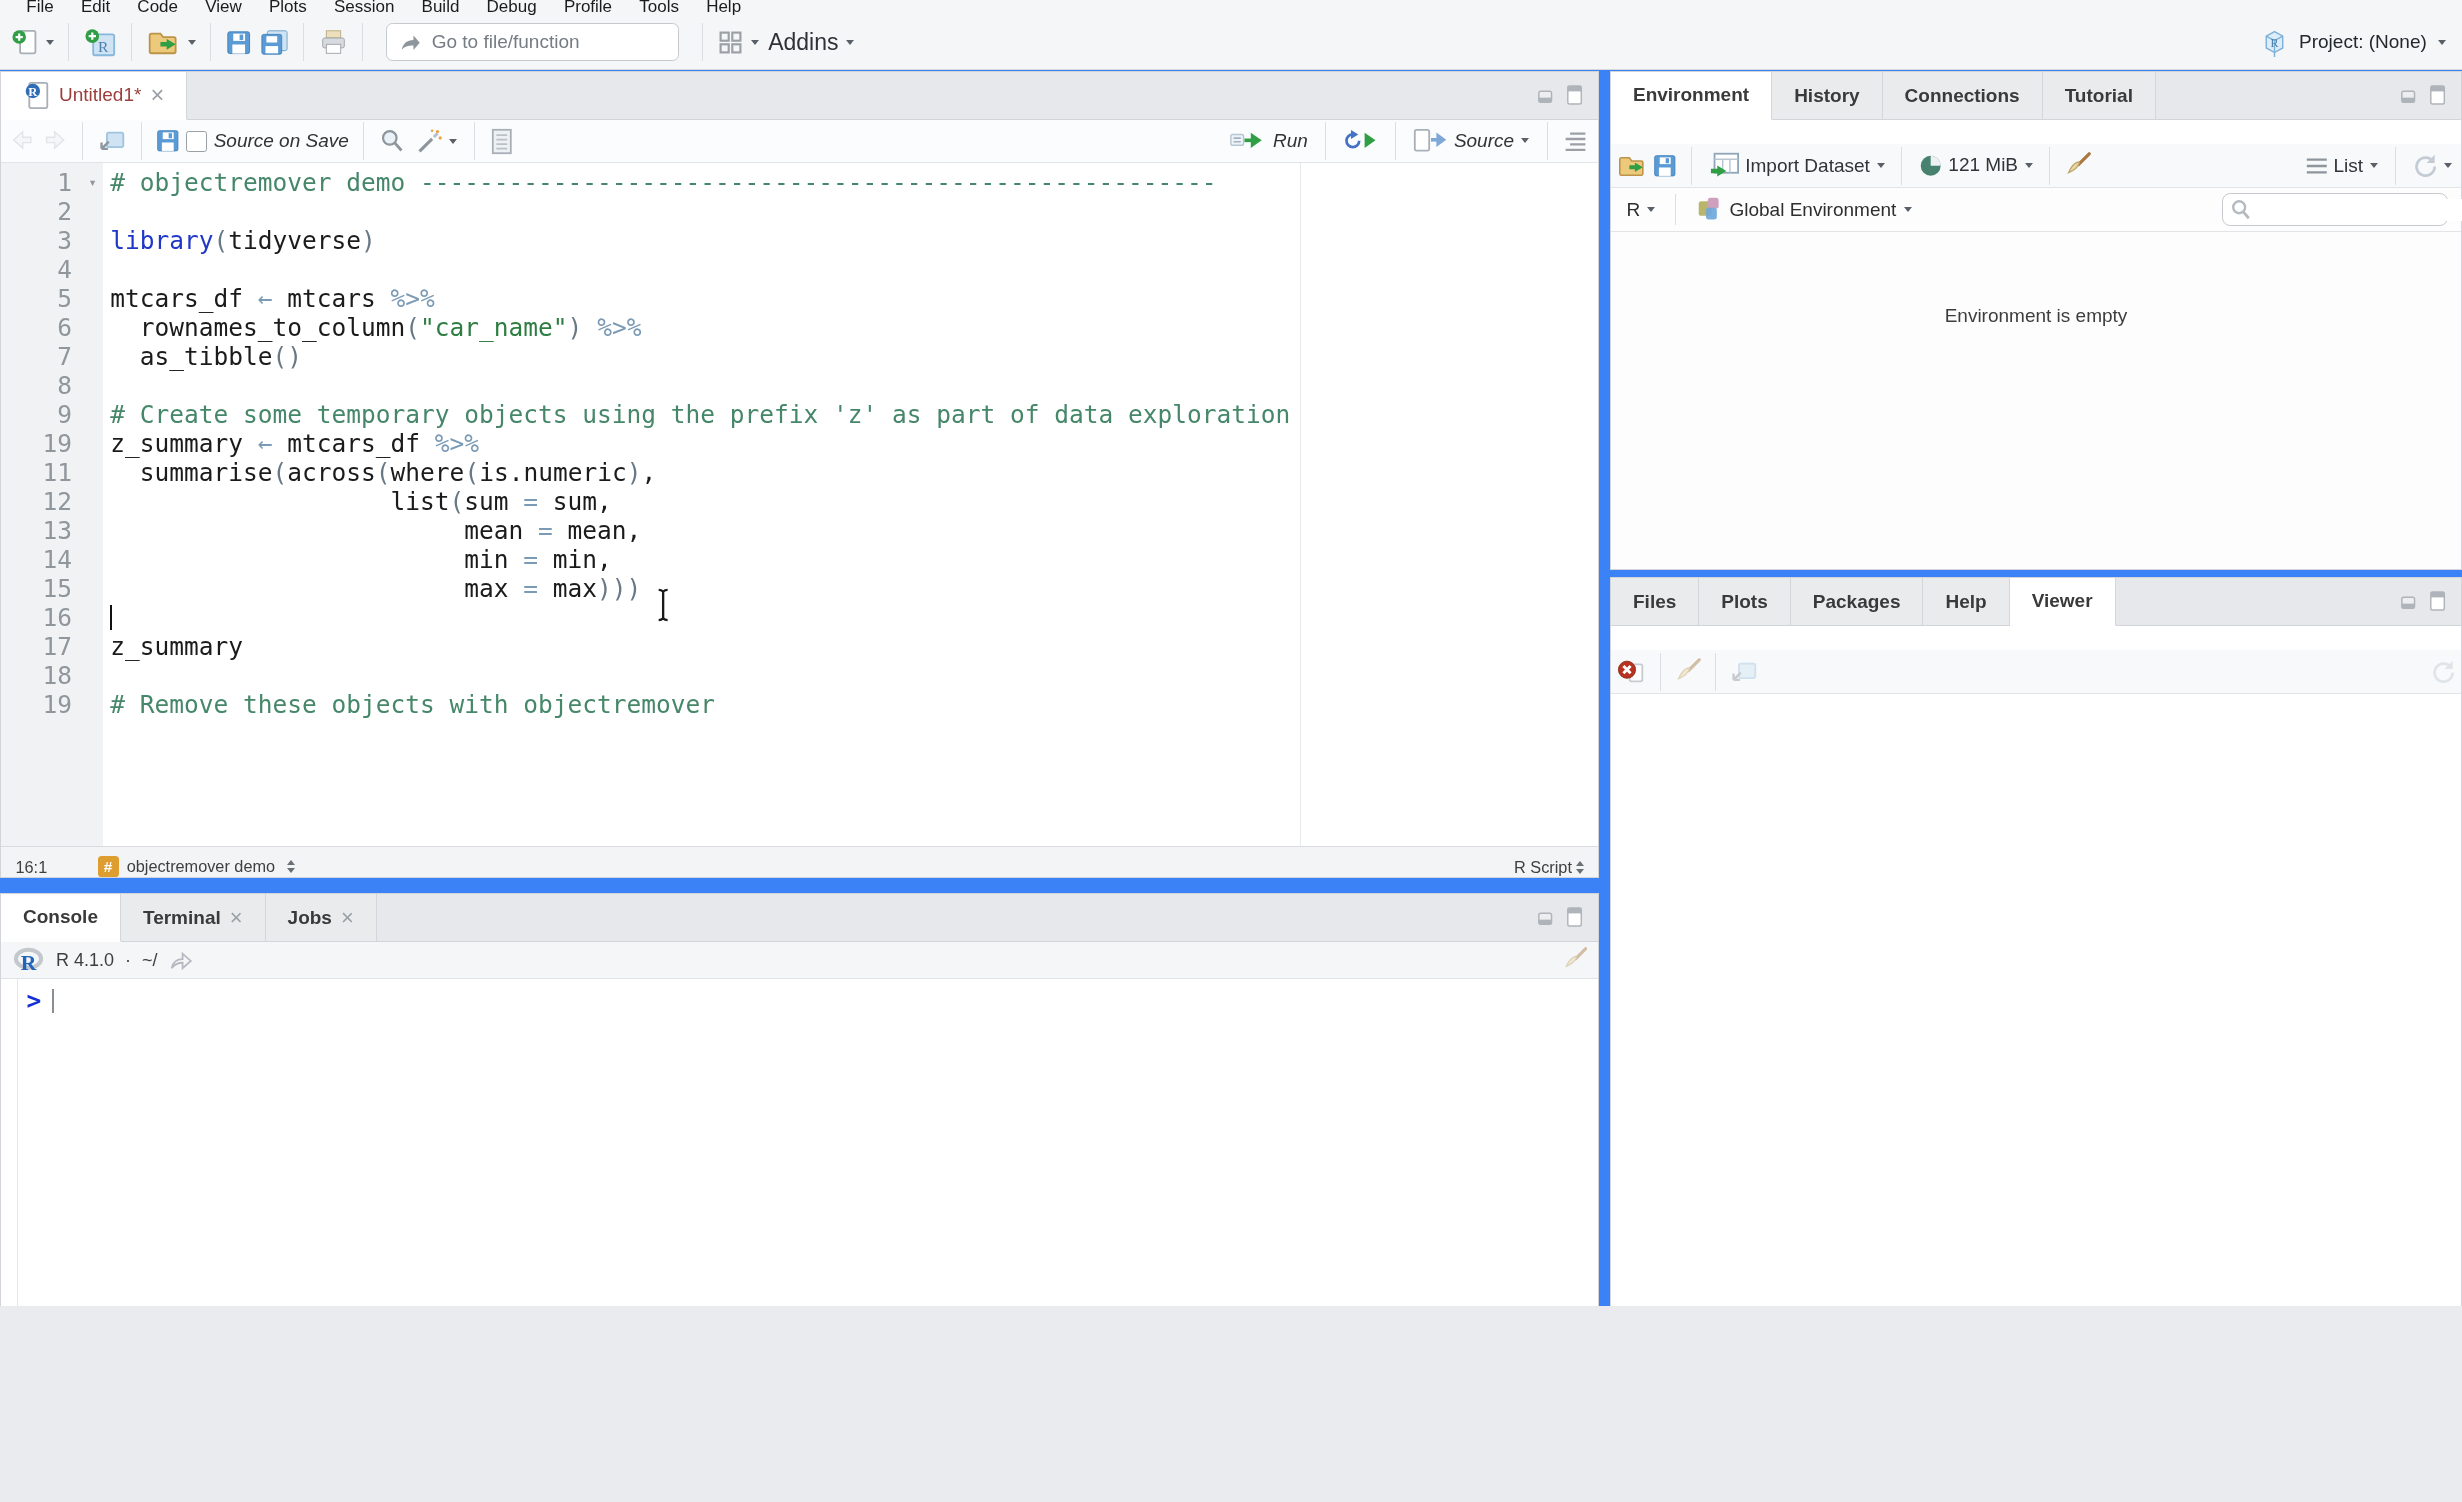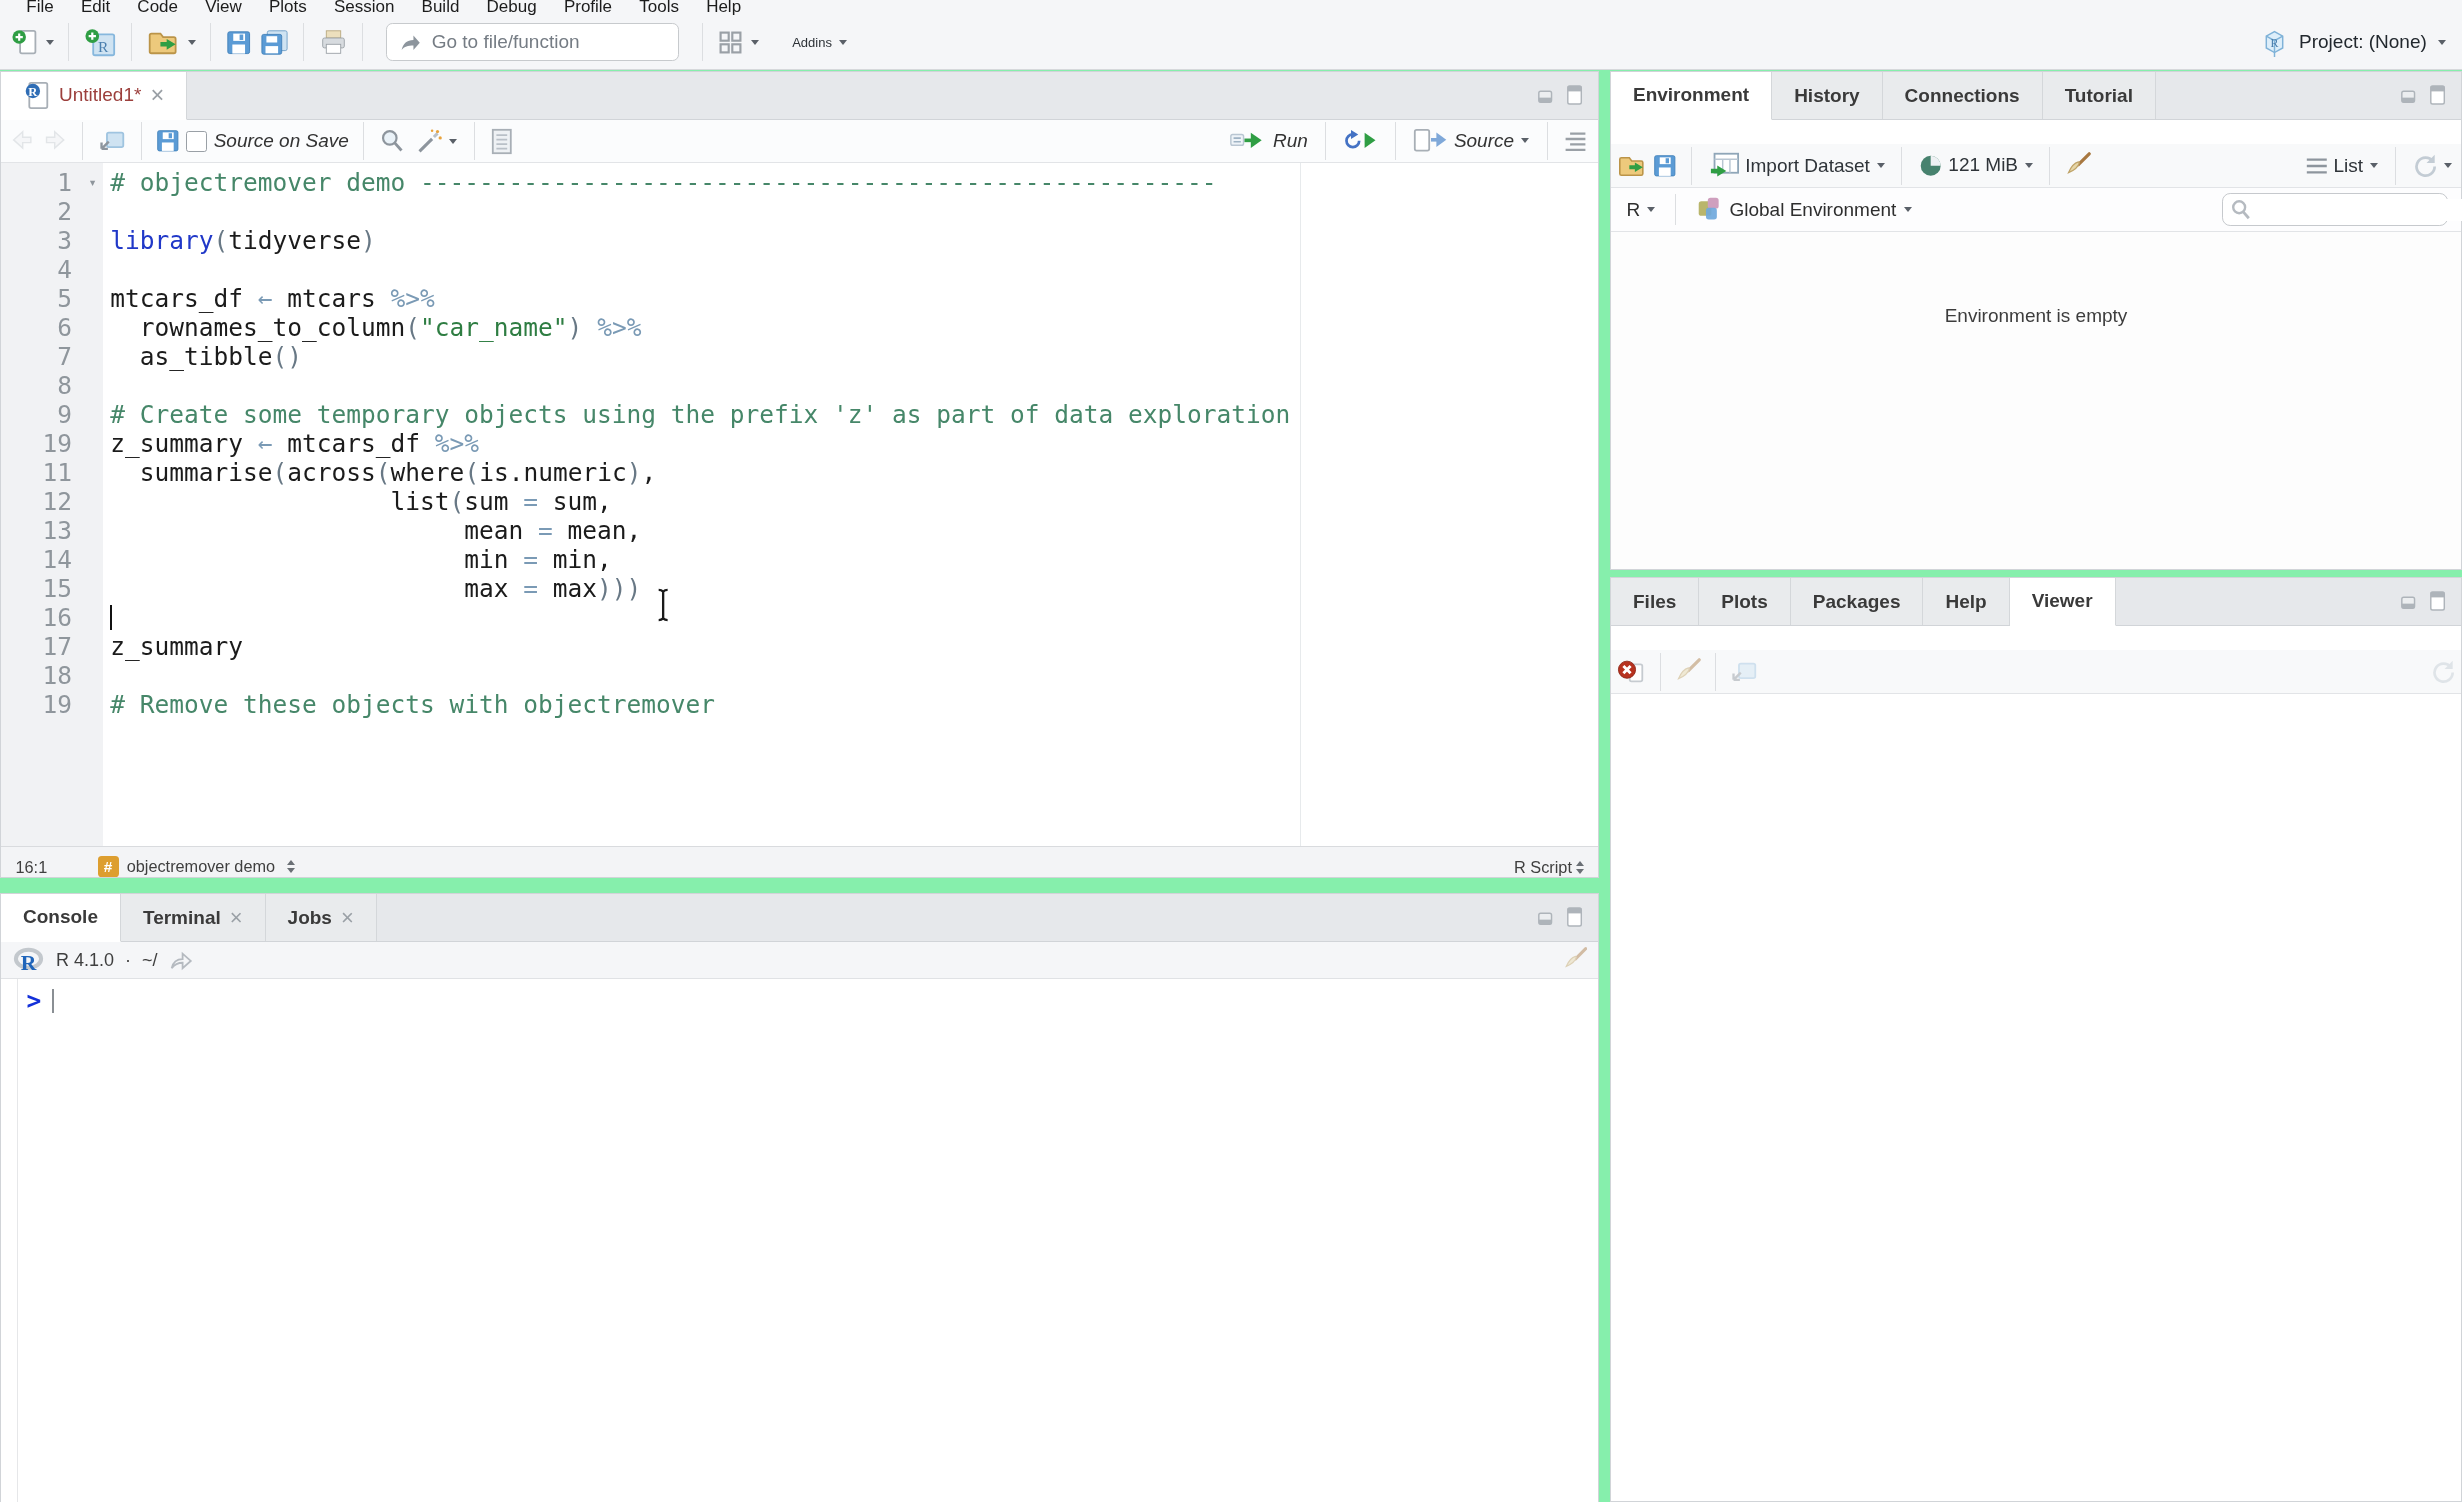--- a/index.html
+++ b/index.html
@@ -1,36 +1,36 @@
 <!DOCTYPE html>
 <html style="font-size:14.5px"><head>
 <meta charset="utf-8">
 <style>
   html,body{margin:0;padding:0;background:#e9ebee;}
-  .app{position:relative;width:2462px;height:1502px;background:#86efac;
+  .app{position:relative;width:2462px;height:1306px;background:#3b82f6;
        font-family:"Liberation Sans",sans-serif;overflow:hidden;}
 
   
   .menubar{position:absolute;top:0;left:0;right:0;height:15.4px;background:#f5f6f8;
            overflow:hidden;display:flex;padding-left:12.7px;}
   .menu-item{font-size:17px;color:#1c1c1c;padding:0 13.6px;line-height:23px;transform:translateY(-5.4px);}
   .toolbar{position:absolute;top:15.4px;left:0;right:0;height:54px;background:#f5f6f8;
            border-bottom:0.9px solid #d6d8db;display:flex;align-items:center;padding:0 9px;gap:3.6px;}
   .tb-sep{width:0.9px;height:38px;background:#dcdee1;margin:0 8.2px;}
   .tb-btn{display:flex;align-items:center;gap:4.5px;padding:1.8px 2.7px;}
   .caret{width:0;height:0;border-left:4.5px solid transparent;border-right:4.5px solid transparent;
          border-top:5.4px solid #5a6068;margin-left:2.7px;}
   .goto-box{display:flex;align-items:center;gap:8.2px;width:269px;height:36px;background:#fff;
             border:0.9px solid #c7cacd;border-radius:6.4px;padding:0 11px;margin:0 11px;}
   .goto-box input{border:0;outline:0;font-size:19px;color:#444;width:100%;
                   font-family:"Liberation Sans",sans-serif;background:transparent;}
   input::placeholder{color:#757c84;opacity:1;}
   .spacer{flex:1;}
   .project-btn{display:flex;align-items:center;gap:8.2px;font-size:19px;color:#22282e;margin-right:7.3px;}
-  .tb-label{font-size:13px;color:#2d3237;margin-left:24px;}
+  .tb-label{font-size:23px;color:#2d3237;}
 
   
   .pane{position:absolute;background:#fff;border:0.9px solid #d1d4d8;box-sizing:border-box;
         display:flex;flex-direction:column;}
   #editor-pane{left:0;top:71px;width:1599px;height:807px;}
   #console-pane{left:0;top:893px;width:1599px;height:610px;}
   #env-pane{left:1610px;top:71px;width:852px;height:499px;justify-content:center;}
   #files-pane{left:1610px;top:577px;width:852px;height:925px;}
 
   .tabstrip{height:47px;background:#e6e8eb;border-bottom:0.9px solid #d1d4d8;display:flex;

